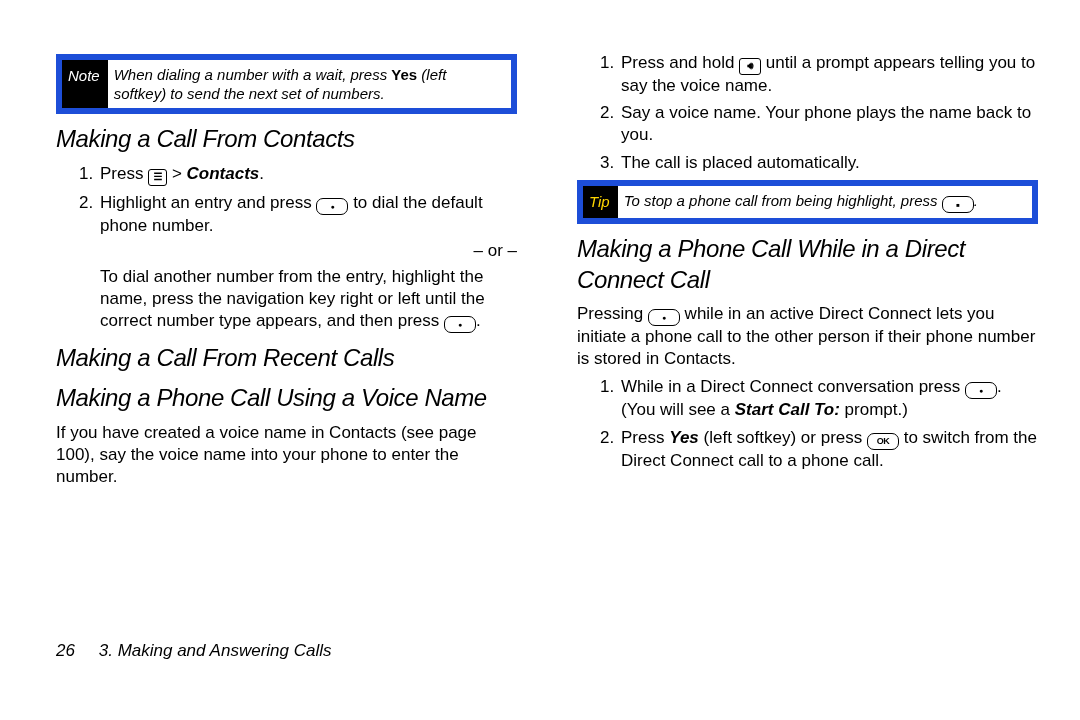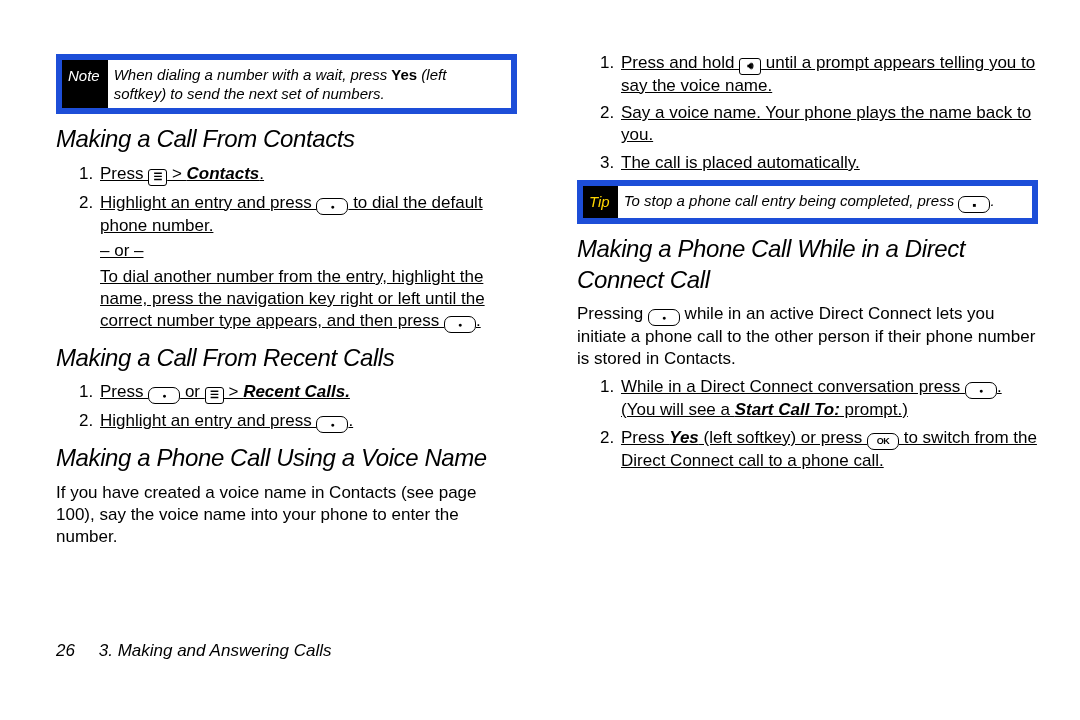--- a/index.html
+++ b/index.html
@@ -52,24 +52,23 @@
     letter-spacing: -0.4px;
     font-family: "Helvetica Neue", Helvetica, Arial, sans-serif;
   }
   ol.steps {
     margin: 4px 0 6px 18px;
     padding: 0 0 0 24px;
   }
   ol.steps > li {
     margin: 0 0 6px 0;
     padding-left: 2px;
-    text-decoration: underline;
   }
   ol.steps > li::marker { font-weight: normal; }
-  .or { margin: 4px 0 4px 0; }
+  .or { margin: 4px 0 4px 0; text-align: right; }
   p.body { margin: 6px 0 6px 0; }
   .bolditalic { font-weight: bold; font-style: italic; margin-top: 16px; }
   .bold { font-weight: bold; }
   .key {
     display: inline-flex;
     align-items: center;
     justify-content: center;
     border: 1.4px solid #000;
     border-radius: 3px;
     font-size: 10px;
@@ -122,48 +121,40 @@
       </li>
       <li>
         <span>Highlight an entry and press </span><span class="key pill talk"></span><span> to dial the default phone number.</span>
         <div class="or">– or –</div>
         <span>To dial another number from the entry, highlight the name, press the navigation key right or left until the correct number type appears, and then press </span><span class="key pill talk"></span><span>.</span>
       </li>
     </ol>
 
     <div class="sect-head">Making a Call From Recent Calls</div>
 
-    <ol class="steps">
-      <li>
-        <span>Press </span><span class="key pill talk"></span><span> or </span><span class="key menu"></span><span> &gt; </span><span class="bolditalic">Recent Calls.</span>
-      </li>
-      <li>
-        <span>Highlight an entry and press </span><span class="key pill talk"></span><span>.</span>
-      </li>
-    </ol>
 
     <div class="sect-head">Making a Phone Call Using a Voice Name</div>
 
     <p class="body">If you have created a voice name in Contacts (see page 100), say the voice name into your phone to enter the number.</p>
   </div>
 
   <div class="col">
 
     <ol class="steps" style="margin-top:0">
       <li>
         <span>Press and hold </span><span class="key speak"></span><span> until a prompt appears telling you to say the voice name.</span>
       </li>
       <li>Say a voice name. Your phone plays the name back to you.</li>
       <li>The call is placed automatically.</li>
     </ol>
 
     <div class="callout">
       <div class="callout-label tip">Tip</div>
       <div class="callout-body">
-        <span>To stop a phone call entry being completed, press </span><span class="key pill end"></span><span>.</span>
+        <span>To stop a phone call from being highlight, press </span><span class="key pill end"></span><span>.</span>
       </div>
     </div>
 
     <div class="sect-head">Making a Phone Call While in a Direct Connect Call</div>
 
     <p class="body">
       <span>Pressing </span><span class="key pill talk"></span><span> while in an active Direct Connect lets you initiate a phone call to the other person if their phone number is stored in Contacts.</span>
     </p>
 
     <ol class="steps">

